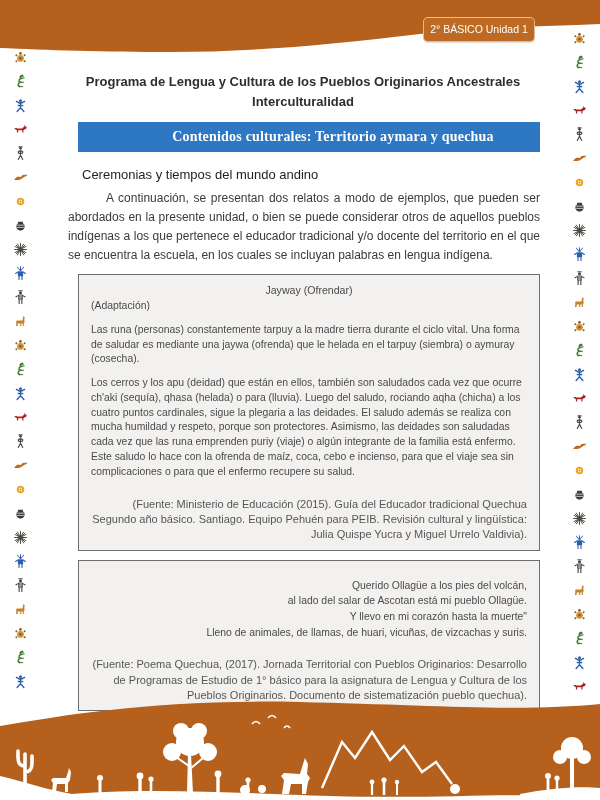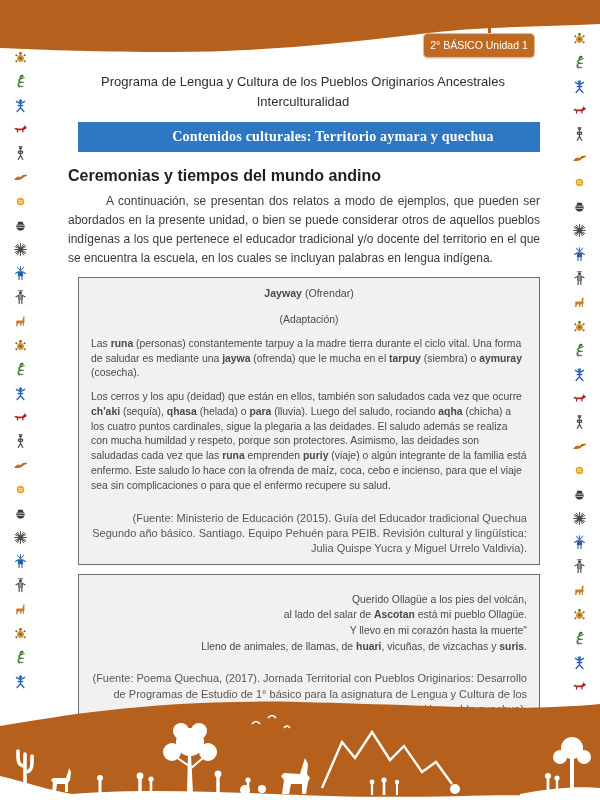--- a/index.html
+++ b/index.html
@@ -7,53 +7,53 @@
     width:600px;height:800px;overflow:hidden;position:relative;
     background:#ffffff;
     font-family:"Liberation Sans","DejaVu Sans",sans-serif;
     -webkit-font-smoothing:antialiased;
   }
   .hidden-defs{position:absolute;width:0;height:0;overflow:hidden;}
   
   .top-wave{position:absolute;top:0;left:0;width:600px;height:58px;display:block;}
   .unit-badge-stem{position:absolute;left:488px;top:18px;width:3px;height:18px;background:#B5611D;}
   .unit-badge{
-    position:absolute;left:423px;top:33px;width:110px;height:23px;
+    position:absolute;left:423px;top:17px;width:110px;height:23px;
     background:#BE6A22;border:1px solid rgba(255,255,255,.55);border-radius:5px;
     color:#fff;font-size:10.5px;line-height:22px;text-align:center;
     box-shadow:0 1px 1px rgba(0,0,0,.15);
   }
   
   .icon-col{position:absolute;top:50px;width:26px;display:flex;flex-direction:column;gap:9px;align-items:center;}
   .icon-col.left{left:7px;}
   .icon-col.right{left:566px;top:31px;}
   .bicon{width:15px;height:15px;}
   .bicon svg{width:100%;height:100%;display:block;}
   
   .main{position:absolute;left:66px;right:60px;top:72px;color:#3A3A3A;}
-  .doc-title{text-align:center;font-weight:400;font-size:13px;line-height:1.55;color:#2E2E2E;}
+  .doc-title{text-align:center;font-weight:700;font-size:13px;line-height:1.55;color:#2E2E2E;}
   .banner{
     margin:10px 0 0 12px;height:30px;background:#2E77C3;
     color:#fff;text-align:center;line-height:30px;
     font-family:"Liberation Serif","DejaVu Serif",serif;
     font-weight:700;font-size:14px;letter-spacing:.2px;padding-left:48px;
   }
-  .heading{margin:15px 0 0 2px;font-weight:700;font-size:16px;color:#1F1F1F;}
+  .heading{margin:15px 0 0 16px;font-weight:400;font-size:13px;color:#1F1F1F;}
   .para{margin:7px 0 0 2px;font-size:12px;line-height:1.58;text-align:justify;text-indent:38px;}
   .tbox{
     margin:9px 0 0 12px;border:1px solid #6E6E6E;background:#F2F1EF;
     padding:8px 12px 7px 12px;color:#4A4A4A;font-size:10.4px;line-height:1.42;
   }
   .tbox .btitle{text-align:center;font-size:10.6px;}
-  .tbox .bsub{text-align:center;margin-top:12px;}
+  .tbox .bsub{margin-top:1px;}
   .tbox .bp{margin-top:9px;text-align:left;}
   .tbox .bsource{margin-top:17px;text-align:right;font-size:11px;line-height:1.4;color:#565656;}
   .poem{margin-top:9px;text-align:right;}
   .poem div{line-height:1.5;}
-  .rb{font-weight:700;}
+  .rb{font-weight:400;}
   .box2-title{text-align:center;font-weight:700;font-size:10.7px;}
   
   .footer{position:absolute;left:0;bottom:0;width:600px;height:106px;display:block;}
 </style>
 </head>
 <body>
 
 <svg class="hidden-defs" aria-hidden="true">
   <symbol id="sym-turtle" viewBox="0 0 20 20">
     <circle cx="10" cy="11" r="4.5" fill="#CE9136"></circle>
@@ -411,21 +411,21 @@
 
   <div class="banner">Contenidos culturales: Territorio aymara y quechua</div>
 
   <div class="heading">Ceremonias y tiempos del mundo andino</div>
 
   <p class="para">A continuación, se presentan dos relatos a modo de ejemplos, que pueden ser abordados en la presente unidad, o bien se puede considerar otros de aquellos pueblos indígenas a los que pertenece el educador tradicional y/o docente del territorio en el que se encuentra la escuela, en los cuales se incluyan palabras en lengua indígena.</p>
 
   <div class="tbox">
     <div class="btitle"><span class="rb">Jayway</span><span>  (Ofrendar)</span></div>
     <div class="bsub">(Adaptación)</div>
-    <div class="bp"><span>Las </span><span class="rb">runa</span><span> (personas) constantemente tarpuy a la madre tierra durante el ciclo vital. Una forma de saludar es mediante una </span><span class="rb">jaywa</span><span> (ofrenda) que le mucha en el </span><span class="rb">tarpuy</span><span> (siembra) o </span><span class="rb">aymuray</span><span> (cosecha).</span></div>
+    <div class="bp"><span>Las </span><span class="rb">runa</span><span> (personas) constantemente tarpuy a la madre tierra durante el ciclo vital. Una forma de saludar es mediante una </span><span class="rb">jaywa</span><span> (ofrenda) que le helada en el </span><span class="rb">tarpuy</span><span> (siembra) o </span><span class="rb">aymuray</span><span> (cosecha).</span></div>
     <div class="bp"><span>Los cerros y los apu (deidad) que están en ellos, también son saludados cada vez que ocurre </span><span class="rb">ch'aki</span><span> (sequía), </span><span class="rb">qhasa</span><span> (helada) o </span><span class="rb">para</span><span> (lluvia). Luego del saludo, rociando </span><span class="rb">aqha</span><span> (chicha) a los cuatro puntos cardinales, sigue la plegaria a las deidades. El saludo además se realiza con mucha humildad y respeto, porque son protectores. Asimismo, las deidades son saludadas cada vez que las </span><span class="rb">runa</span><span> emprenden </span><span class="rb">puriy</span><span> (viaje) o algún integrante de la familia está enfermo. Este saludo lo hace con la ofrenda de maíz, coca, cebo e incienso, para que el viaje sea sin complicaciones o para que el enfermo recupere su salud.</span></div>
     <div class="bsource">(Fuente: Ministerio de Educación (2015). Guía del Educador tradicional Quechua Segundo año básico. Santiago. Equipo Pehuén para PEIB. Revisión cultural y lingüística: Julia Quispe Yucra y Miguel Urrelo Valdivia).</div>
   </div>
 
   <div class="tbox">
     <div class="poem">
         <div><span>Querido Ollagüe a los pies del volcán,</span></div>
         <div><span>al lado del salar de </span><span class="rb">Ascotan</span><span> está mi pueblo Ollagüe.</span></div>
         <div><span>Y llevo en mi corazón hasta la muerte"</span></div>
         <div><span>Lleno de animales, de llamas, de </span><span class="rb">huari</span><span>, vicuñas, de vizcachas y </span><span class="rb">suris</span><span>.</span></div>

